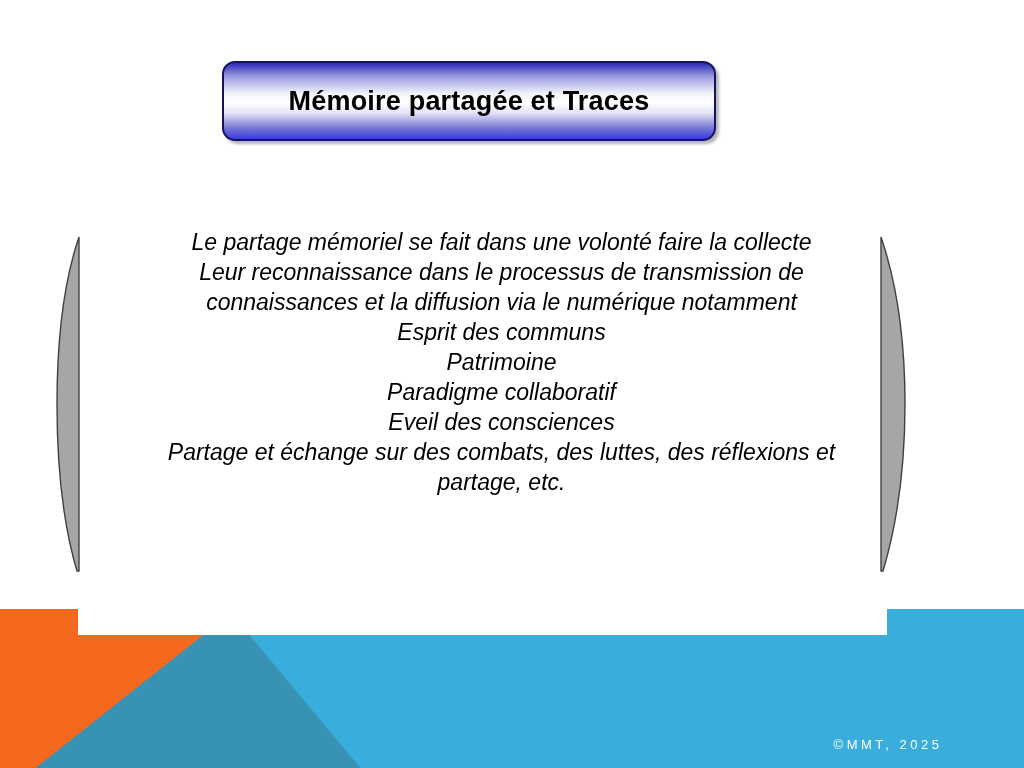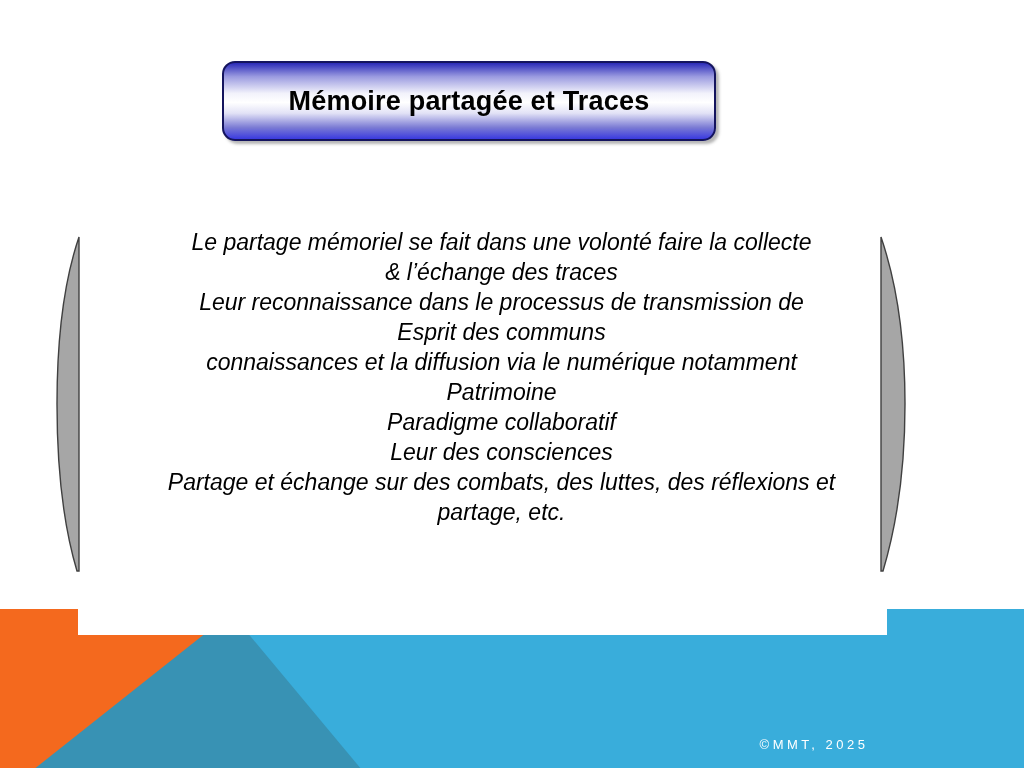--- a/index.html
+++ b/index.html
@@ -30,21 +30,21 @@
 
   
   .bracket{position:absolute;top:188px;width:40px;height:345px;}
   .bracket-left{left:50px;}
   .bracket-right{left:878px;}
 
   
   .bottom-deco{position:absolute;left:0;top:540px;width:1024px;height:228px;z-index:1;}
 
   .copyright{
-    position:absolute;left:739px;top:693px;width:150px;z-index:2;
+    position:absolute;left:813px;top:693px;width:150px;z-index:2;
     text-align:center;color:#ffffff;font-size:13px;letter-spacing:3.5px;
     white-space:nowrap;
   }
 </style>
 </head>
 <body>
 
 <div class="slide">
 
   <div class="title-box">
@@ -54,27 +54,26 @@
   <svg class="bracket bracket-left" viewBox="0 0 40 345">
     <path d="M29,5 C13,52 7,110 7,172 C7,234 13,292 27,339 L29,339 Z" stroke="#404040" stroke-width="1.4" fill="#a6a6a6"></path>
   </svg>
 
   <svg class="bracket bracket-right" viewBox="0 0 40 345">
     <path d="M3,5 C19,52 27,110 27,172 C27,234 19,292 5,339 L3,339 Z" stroke="#404040" stroke-width="1.4" fill="#a6a6a6"></path>
   </svg>
 
   <div class="body-text">
     <div class="body-line">Le partage mémoriel se fait dans une volonté faire la collecte</div>
-    <div class="body-line">&amp; l’échange des traces</div>
     <div class="body-line">Leur reconnaissance dans le processus de transmission de</div>
+    <div class="body-line">connaissances et la diffusion via le numérique notamment</div>
     <div class="body-line">Esprit des communs</div>
-    <div class="body-line">connaissances et la diffusion via le numérique notamment</div>
     <div class="body-line">Patrimoine</div>
     <div class="body-line">Paradigme collaboratif</div>
-    <div class="body-line">Leur des consciences</div>
+    <div class="body-line">Eveil des consciences</div>
     <div class="body-line">Partage et échange sur des combats, des luttes, des réflexions et</div>
     <div class="body-line">partage, etc.</div>
   </div>
 
   <svg class="bottom-deco" viewBox="0 0 1024 228" preserveAspectRatio="none">
     <rect x="0" y="25" width="206" height="203" fill="#f4691e"></rect>
     <rect x="206" y="25" width="818" height="203" fill="#39addb"></rect>
     <polygon points="231,29 -20,228 397,228" fill="#3892b4"></polygon>
     <rect x="78" y="0" width="809" height="51" fill="#ffffff"></rect>
   </svg>

